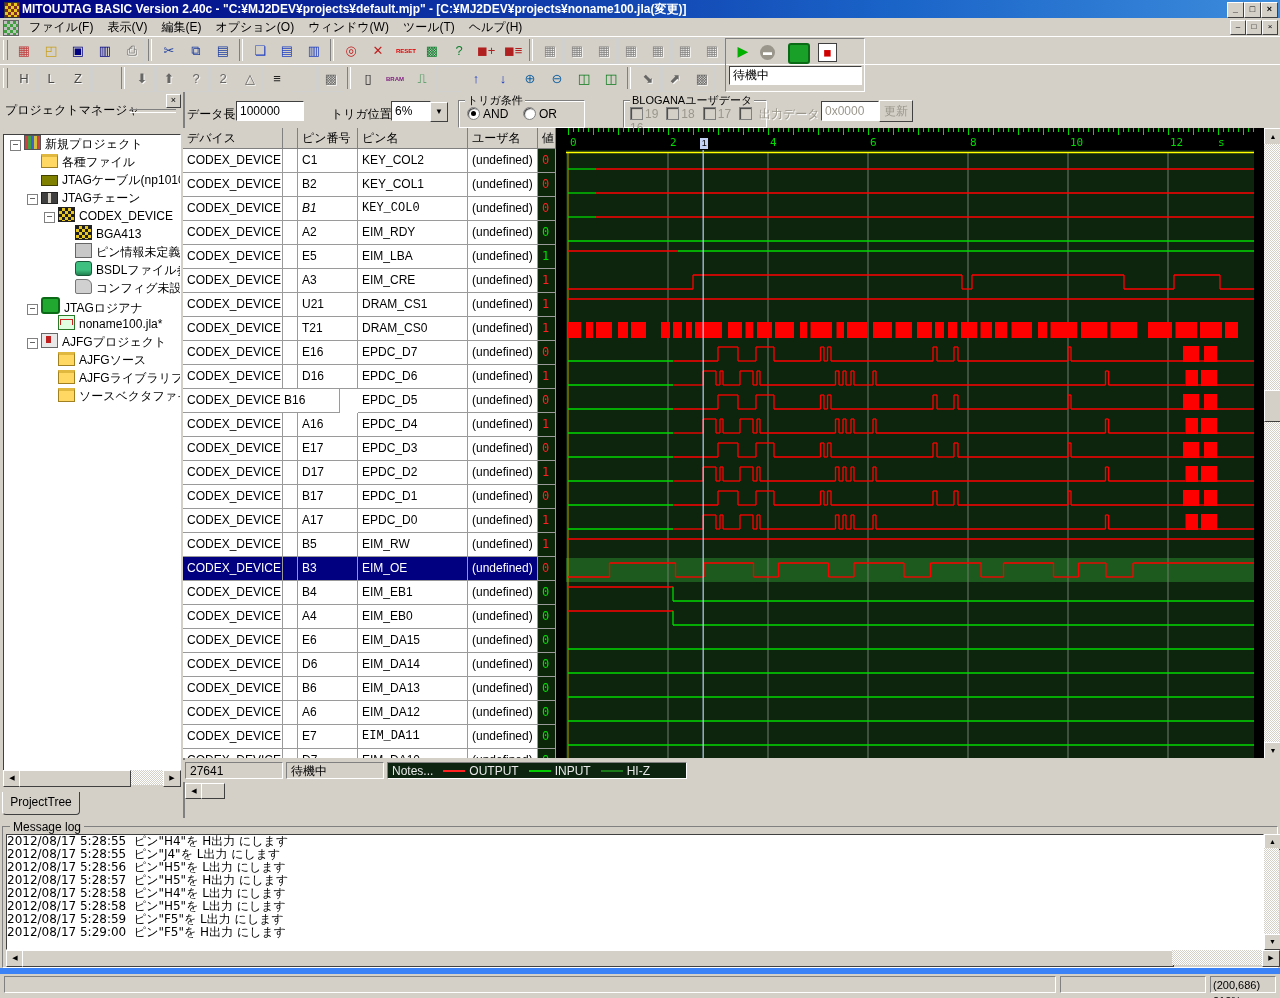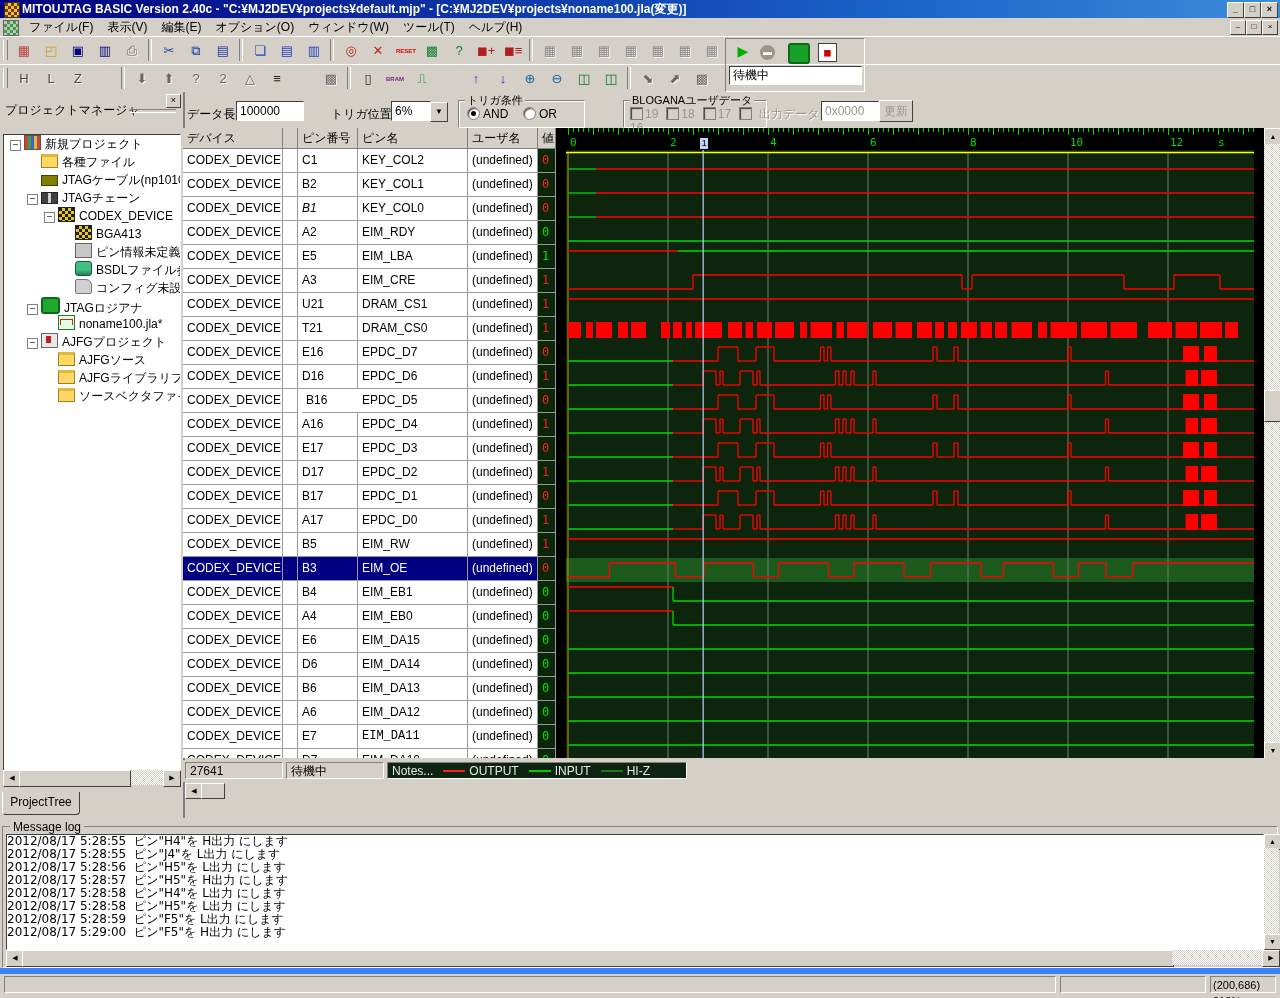--- a/index.html
+++ b/index.html
@@ -210,21 +210,21 @@
           <div class="cell" style="left: 100px; width: 15px; top: 0px;"></div>
           <div class="cell" style="left: 115px; width: 60px; top: 0px;">B2</div>
           <div class="cell" style="left: 175px; width: 110px; top: 0px;">KEY_COL1</div>
           <div class="cell" style="left: 285px; width: 70px; top: 0px;">(undefined)</div>
           <div class="cell valcell" style="left: 355px; width: 18px; top: 0px; color: rgb(255, 32, 32);">0</div>
         </div>
         <div style="position: absolute; left: 0px; top: 69px;">
           <div class="cell" style="left: 0px; width: 100px; top: 0px;">CODEX_DEVICE</div>
           <div class="cell" style="left: 100px; width: 15px; top: 0px;"></div>
           <div class="cell" style="left: 115px; width: 60px; top: 0px; font-style: italic;">B1</div>
-          <div class="cell" style="left: 175px; width: 110px; top: 0px;">KEY_COL0</div>
+          <div class="cell" style="left: 175px; width: 110px; top: 0px; font-family: Liberation Mono, monospace;">KEY_COL0</div>
           <div class="cell" style="left: 285px; width: 70px; top: 0px;">(undefined)</div>
           <div class="cell valcell" style="left: 355px; width: 18px; top: 0px; color: rgb(255, 32, 32);">0</div>
         </div>
         <div style="position: absolute; left: 0px; top: 93px;">
           <div class="cell" style="left: 0px; width: 100px; top: 0px;">CODEX_DEVICE</div>
           <div class="cell" style="left: 100px; width: 15px; top: 0px;"></div>
           <div class="cell" style="left: 115px; width: 60px; top: 0px;">A2</div>
           <div class="cell" style="left: 175px; width: 110px; top: 0px;">EIM_RDY</div>
           <div class="cell" style="left: 285px; width: 70px; top: 0px;">(undefined)</div>
           <div class="cell valcell" style="left: 355px; width: 18px; top: 0px; color: rgb(0, 224, 0);">0</div>
@@ -273,21 +273,21 @@
           <div class="cell" style="left: 0px; width: 100px; top: 0px;">CODEX_DEVICE</div>
           <div class="cell" style="left: 100px; width: 15px; top: 0px;"></div>
           <div class="cell" style="left: 115px; width: 60px; top: 0px;">D16</div>
           <div class="cell" style="left: 175px; width: 110px; top: 0px;">EPDC_D6</div>
           <div class="cell" style="left: 285px; width: 70px; top: 0px;">(undefined)</div>
           <div class="cell valcell" style="left: 355px; width: 18px; top: 0px; color: rgb(255, 32, 32);">1</div>
         </div>
         <div style="position: absolute; left: 0px; top: 261px;">
           <div class="cell" style="left: 0px; width: 100px; top: 0px;">CODEX_DEVICE</div>
           <div class="cell" style="left: 100px; width: 15px; top: 0px;"></div>
-          <div class="cell" style="left: 119px; width: 60px; top: 0px;">B16</div>
+          <div class="cell" style="left: 97px; width: 60px; top: 0px;">B16</div>
           <div class="cell" style="left: 175px; width: 110px; top: 0px;">EPDC_D5</div>
           <div class="cell" style="left: 285px; width: 70px; top: 0px;">(undefined)</div>
           <div class="cell valcell" style="left: 355px; width: 18px; top: 0px; color: rgb(255, 32, 32);">0</div>
         </div>
         <div style="position: absolute; left: 0px; top: 285px;">
           <div class="cell" style="left: 0px; width: 100px; top: 0px;">CODEX_DEVICE</div>
           <div class="cell" style="left: 100px; width: 15px; top: 0px;"></div>
           <div class="cell" style="left: 115px; width: 60px; top: 0px;">A16</div>
           <div class="cell" style="left: 175px; width: 110px; top: 0px;">EPDC_D4</div>
           <div class="cell" style="left: 285px; width: 70px; top: 0px;">(undefined)</div>

